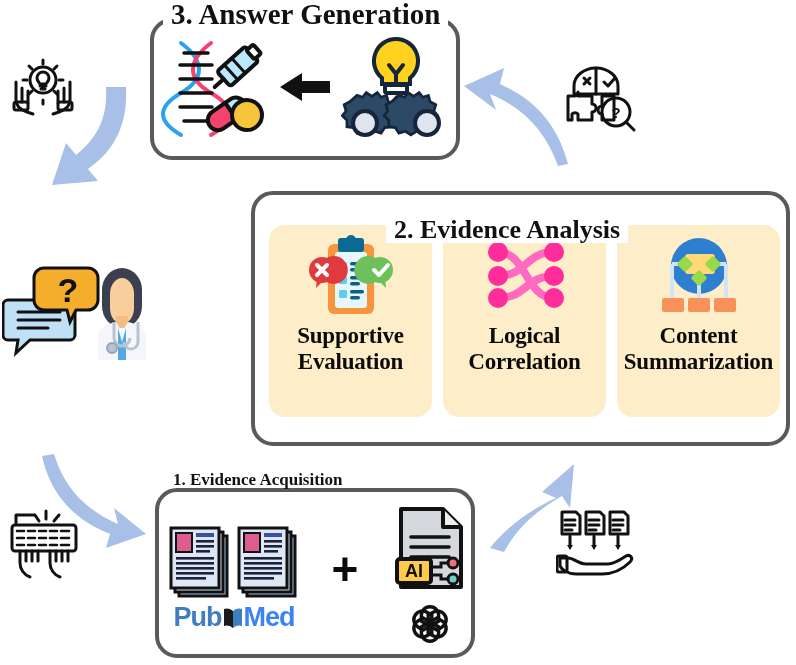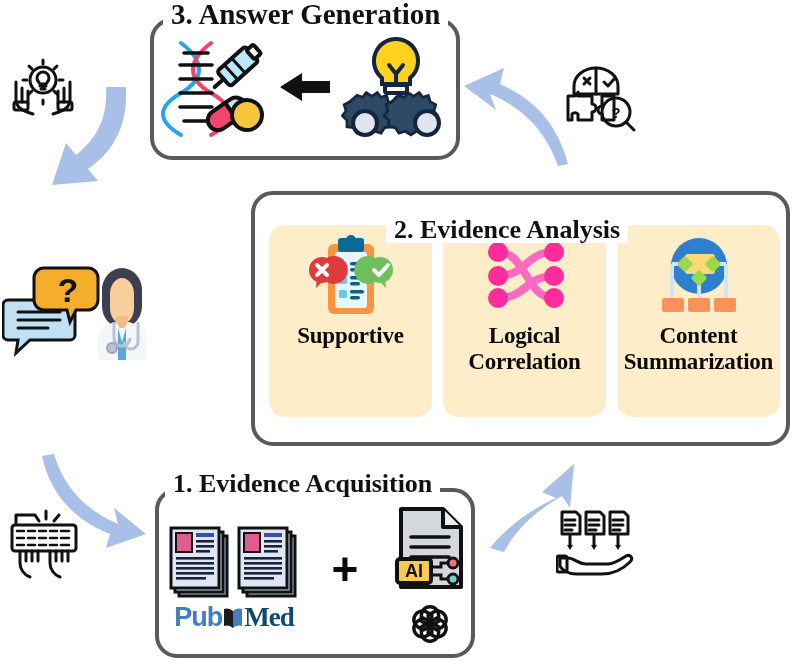--- a/index.html
+++ b/index.html
@@ -69,21 +69,21 @@
   
   #panel-acquisition {
     left: 155px;
     top: 488px;
     width: 320px;
     height: 170px;
   }
   #title-acquisition {
     left: 165px;
     top: 471px;
-    font-size: 26px;
+    font-size: 17px;
   }
 
   
   .cards {
     position: absolute;
     left: 14px;
     top: 30px;
     width: 511px;
     height: 192px;
     display: flex;
@@ -165,21 +165,21 @@
   .pubmed {
     margin-top: 2px;
     font-family: "Liberation Sans", sans-serif;
     font-weight: bold;
     font-size: 27px;
     letter-spacing: -1px;
     display: flex;
     align-items: center;
   }
   .pm-pub { color: #3f7fbf; }
-  .pm-med { color: #0c4a6e; font-family: Liberation Serif, serif; }
+  .pm-med { color: #3b82f6; }
   .pm-book { margin: 0 1px; display: inline-flex; }
   .papers-wrap { display: flex; gap: 6px; }
 </style>
 </head>
 <body>
 
 <div class="stage">
 
   <div class="panel" id="panel-answer">
     <div class="answer-row">
@@ -274,20 +274,21 @@
             <circle cx="18" cy="36" r="13" fill="#e0393e"></circle>
             <path d="M13 31 l10 10 M23 31 l-10 10" stroke="#fff" stroke-width="4" stroke-linecap="round"></path>
 
             <path d="M74 26 a14 14 0 1 0 0 20 l8 8 l-1 -11 a14 14 0 0 0 -7 -17 z" fill="#6ec05b"></path>
             <circle cx="76" cy="36" r="13" fill="#6ec05b"></circle>
             <path d="M70 36 l5 5 l9 -10" stroke="#fff" stroke-width="4" fill="none" stroke-linecap="round" stroke-linejoin="round"></path>
           </svg>
         </div>
         <div class="card-label">
           <span>Supportive</span>
+          <span class="l2">Evaluation</span>
         </div>
       </div>
 
       <div class="card">
         <div class="card-icon">
           <svg width="94" height="86" viewBox="0 0 94 86">
             <g stroke="#ff69c0" stroke-width="8" fill="none" stroke-linecap="round">
               <path d="M20 18 C48 18 48 64 76 64"></path>
               <path d="M20 42 C48 42 48 18 76 18"></path>
               <path d="M20 64 C48 64 48 42 76 42"></path>

